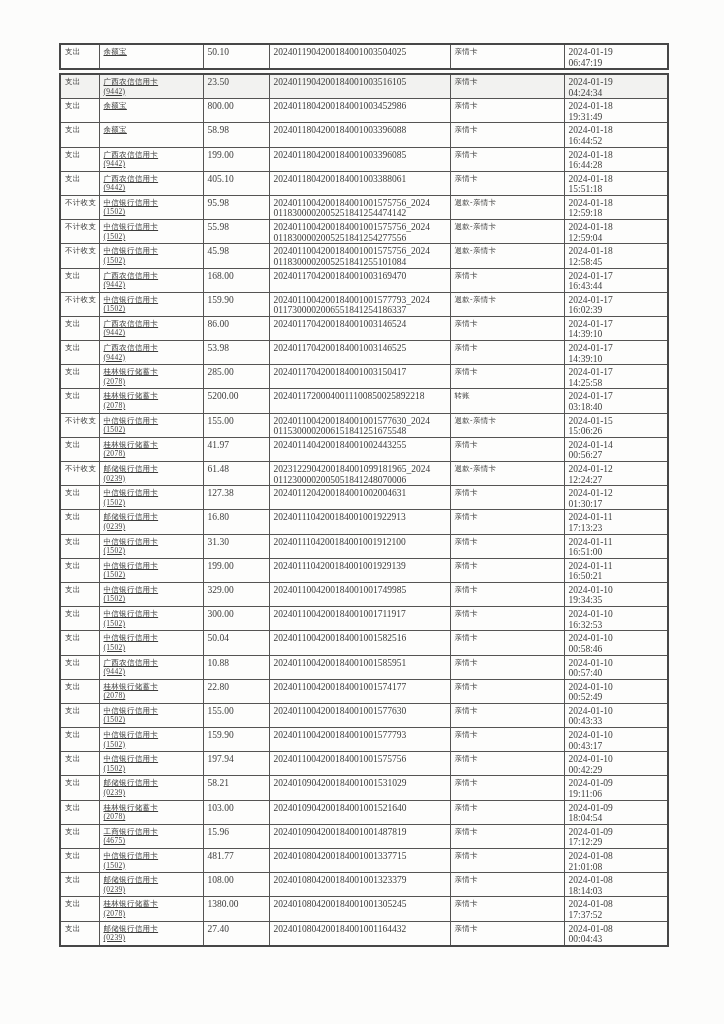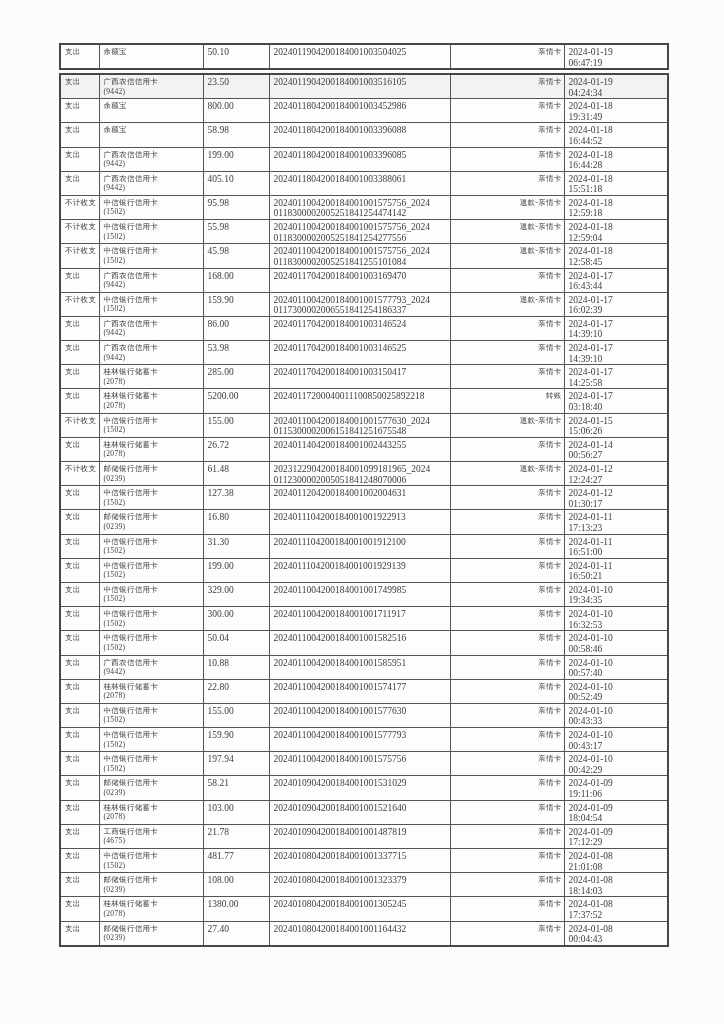--- a/index.html
+++ b/index.html
@@ -28,24 +28,24 @@
   table.tbl2{height:874px;}
   table.tbl2 tr:first-child{background:#f2f2f0;}
   td{
     border:1px solid #555453;
     vertical-align:top;
     color:#3d3d3c;
     overflow:hidden;
     word-break:break-all;
   }
   .c-cat{width:39px;}
-  .c-acct{width:104px;}
+  .c-acct{width:104px;text-decoration:underline;}
   .c-amt{width:66px;}
   .c-txn{width:181px;margin-left:40px;}
-  .c-type{width:114px;text-align:right;}
+  .c-type{width:114px;}
   .c-date{width:104px;margin-left:20px;}
   td.cjk{
     font-size:7.5px;line-height:9.5px;
     padding:2px 2px 0 4px;
     letter-spacing:0.3px;
   }
   td.num{
     font-size:9.5px;line-height:10.5px;
     padding:2px 2px 0 4px;
     letter-spacing:0px;
@@ -438,21 +438,21 @@
   </tr>
           <tr>
     <td class="c-cat cjk">
               <div>支出</div>
             </td>
     <td class="c-acct cjk">
               <div>桂林银行储蓄卡</div>
               <div>(2078)</div>
             </td>
     <td class="c-amt num">
-              <div>26.72</div>
+              <div>41.97</div>
             </td>
     <td class="c-txn num">
               <div>2024011404200184001002443255</div>
             </td>
     <td class="c-type cjk">
               <div>亲情卡</div>
             </td>
     <td class="c-date num">
               <div>2024-01-14</div>
               <div>00:56:27</div>
@@ -791,21 +791,21 @@
   </tr>
           <tr>
     <td class="c-cat cjk">
               <div>支出</div>
             </td>
     <td class="c-acct cjk">
               <div>工商银行信用卡</div>
               <div>(4675)</div>
             </td>
     <td class="c-amt num">
-              <div>21.78</div>
+              <div>15.96</div>
             </td>
     <td class="c-txn num">
               <div>2024010904200184001001487819</div>
             </td>
     <td class="c-type cjk">
               <div>亲情卡</div>
             </td>
     <td class="c-date num">
               <div>2024-01-09</div>
               <div>17:12:29</div>

